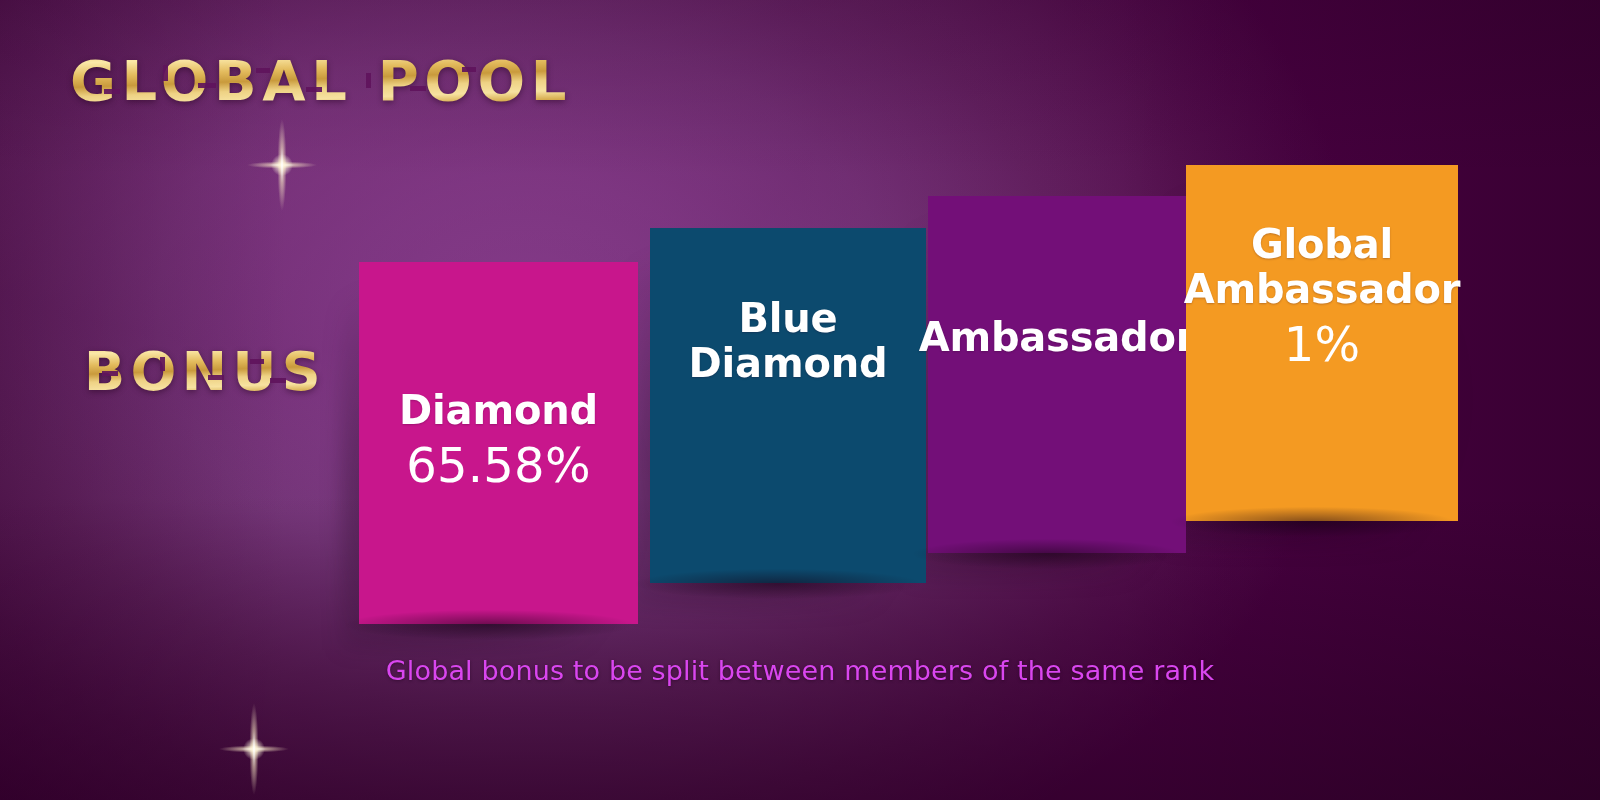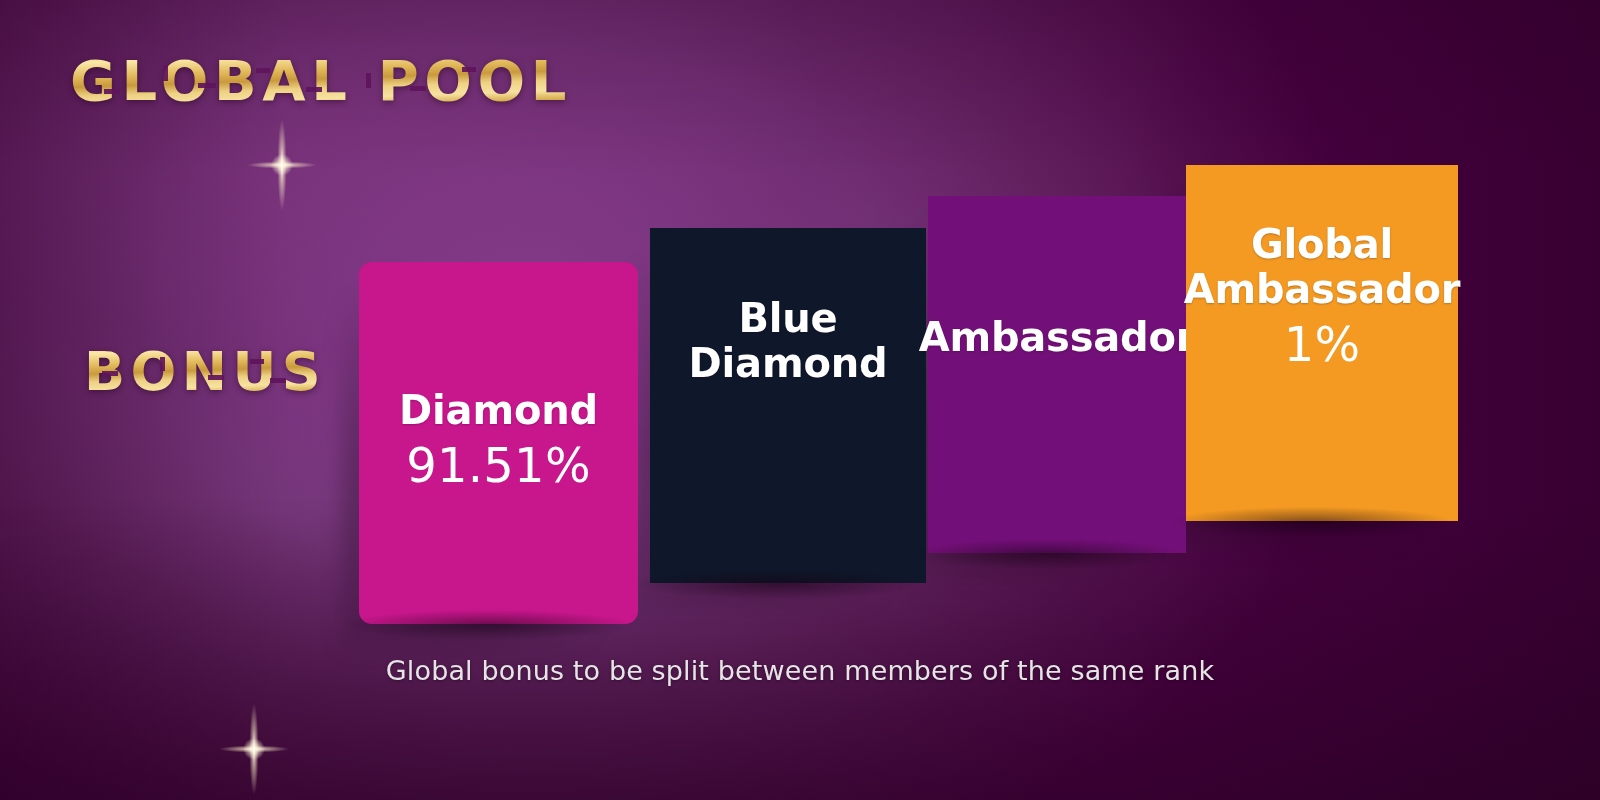--- a/index.html
+++ b/index.html
@@ -168,21 +168,21 @@
     letter-spacing: 0.005em;
   }
 
   
   #caption {
     position: absolute;
     left: 0;
     width: 100%;
     top: 655px;
     text-align: center;
-    color: #e5e5e5;
+    color: #d946ef;
     font-family: "DejaVu Sans", sans-serif;
     font-size: 27px;
     font-weight: normal;
     letter-spacing: 0.005em;
     text-shadow: 0 1px 3px rgba(30,0,26,0.5);
   }
 </style>
 </head>
 <body>
 
@@ -215,26 +215,26 @@
     <span class="notch" style="left:124px; top:30px; width:16px; height:5px;"></span>
     <span class="notch" style="left:166px; top:14px; width:14px; height:5px;"></span>
     <span class="notch" style="left:186px; top:33px; width:16px; height:5px;"></span>
     <div class="sparkle" id="sparkle-bonus">
       <span class="sparkle-core"></span>
     </div>
   </div>
 
   <div id="bars-layer">
       <div class="bar-shadow" style="left: 341px; top: 272px; width: 305px; height: 378px;"></div>
-      <div class="bar" style="left: 359px; top: 262px; width: 279px; height: 362px; background: rgb(200, 22, 140); z-index: 2; padding-top: 126px; padding-left: 10px; padding-right: 10px; border-radius: 13px;">
+      <div class="bar" style="left: 359px; top: 262px; width: 279px; height: 362px; background: rgb(200, 22, 140); z-index: 2; padding-top: 126px; padding-left: 10px; padding-right: 10px;">
         <div class="bar-label">Diamond</div>
-        <div class="bar-value">91.51%</div>
+        <div class="bar-value">65.58%</div>
       </div>
       <div class="bar-shadow" style="left: 632px; top: 238px; width: 302px; height: 371px;"></div>
-      <div class="bar" style="left: 650px; top: 228px; width: 276px; height: 355px; background: #0f172a; z-index: 3; padding-top: 68px; padding-left: 10px; padding-right: 10px; align-items: center;">
+      <div class="bar" style="left: 650px; top: 228px; width: 276px; height: 355px; background: #0c4a6e; z-index: 3; padding-top: 68px; padding-left: 10px; padding-right: 10px; align-items: center;">
         <div class="bar-label">Blue Diamond</div>
       </div>
       <div class="bar-shadow" style="left: 910px; top: 206px; width: 284px; height: 373px;"></div>
       <div class="bar" style="left: 928px; top: 196px; width: 258px; height: 357px; background: rgb(115, 15, 120); z-index: 4; padding-top: 119px; padding-left: 10px; padding-right: 10px;">
         <div class="bar-label">Ambassador</div>
       </div>
       <div class="bar-shadow" style="left: 1168px; top: 175px; width: 298px; height: 372px;"></div>
       <div class="bar" style="left: 1186px; top: 165px; width: 272px; height: 356px; background: rgb(244, 154, 34); z-index: 5; padding-top: 57px; padding-left: 10px; padding-right: 10px;">
         <div class="bar-label">Global Ambassador</div>
         <div class="bar-value">1%</div>

